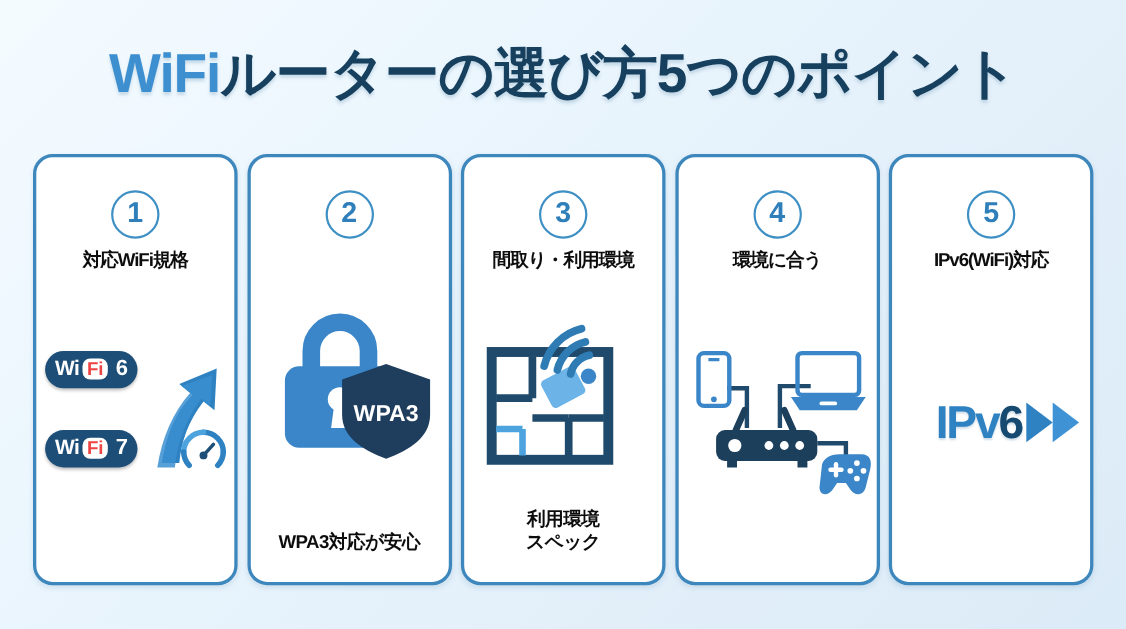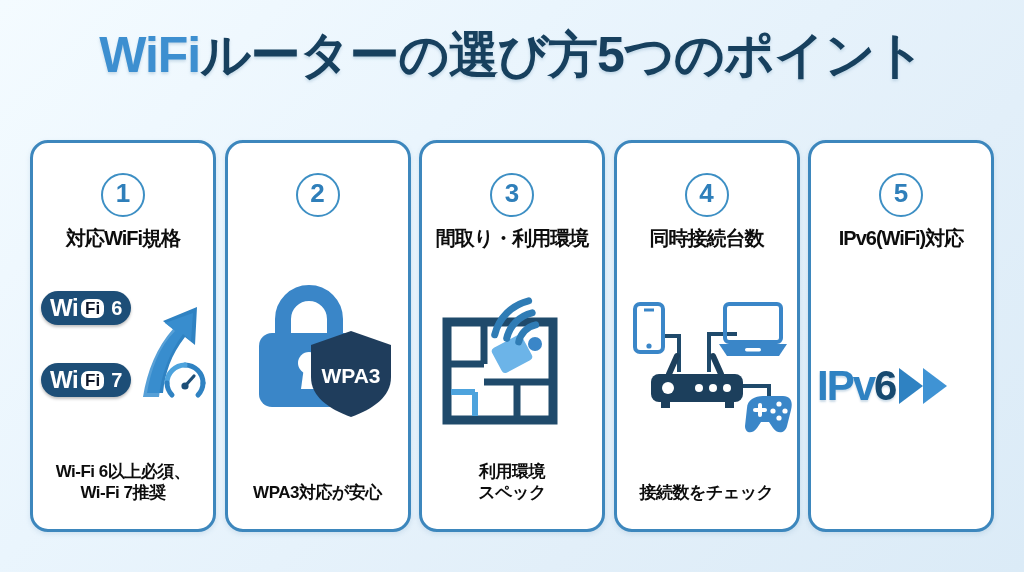--- a/index.html
+++ b/index.html
@@ -5,21 +5,21 @@
   html,body{margin:0;padding:0;}
   body{
     width:1024px;height:572px;overflow:hidden;
     font-family:"Liberation Sans","DejaVu Sans",sans-serif;
     background:linear-gradient(135deg,#f4fbff 0%,#eaf5fd 35%,#e2eff9 70%,#dbebf7 100%);
   }
   .page{position:relative;width:1024px;height:572px;box-sizing:border-box;}
 
   
   .title-wrap{
-    position:absolute;top:28px;left:0;width:1024px;text-align:center;
+    position:absolute;top:40px;left:0;width:1024px;text-align:center;
   }
   .title{
     font-size:50px;font-weight:bold;letter-spacing:-1px;
     line-height:1.1;white-space:nowrap;
     text-shadow:0 2px 3px rgba(120,160,190,.35);
   }
   .t-light{color:#3d8fd0;}
   .t-dark{color:#17405e;}
 
   
@@ -35,59 +35,59 @@
     padding:14px 6px 10px 6px;
     box-shadow:0 2px 5px rgba(90,140,180,.18);
   }
   .num{
     width:40px;height:40px;border-radius:50%;
     border:2.5px solid #3d8fc4;color:#2f7fba;
     font-size:26px;font-weight:bold;line-height:36px;text-align:center;
     margin-top:16px;
   }
   .card-title{
-    margin-top:8px;font-size:20px;font-weight:bold;color:#0d0d0d;
+    margin-top:8px;font-size:17px;font-weight:bold;color:#0d0d0d;
     letter-spacing:-1px;white-space:nowrap;text-align:right;
   }
   .art{
     flex:1;display:flex;align-items:center;justify-content:center;
     width:100%;
   }
   .caption{
     font-size:17px;font-weight:bold;color:#0d0d0d;text-align:center;
     line-height:1.25;letter-spacing:-.5px;padding-bottom:16px;
   }
 
   
   .c1{position:relative;width:176px;height:150px;}
   .wifi-badge{
     position:absolute;display:flex;align-items:center;
     background:#1d4e77;border-radius:17px;height:34px;padding:0 9px;
     box-shadow:0 2px 3px rgba(0,0,0,.25);
   }
-  .wifi-badge .wi{color:#fff;font-size:24px;font-weight:bold;letter-spacing:-.5px;}
+  .wifi-badge .wi{color:#fff;font-size:19px;font-weight:bold;letter-spacing:-.5px;}
   .wifi-badge .fi-box{
-    background:#fff;color:#0f172a;border-radius:7px;
+    background:#fff;color:#ef4444;border-radius:7px;
     font-size:17px;font-weight:bold;padding:1px 4px;margin:0 3px;line-height:1;text-align:center;
   }
   .wifi-badge .gen{color:#fff;font-size:20px;font-weight:bold;margin-left:4px;}
   .b6{left:2px;top:10px;}
   .b7{left:2px;top:82px;}
 
   
   .c2{position:relative;width:150px;height:140px;}
 
   
   .c3{position:relative;width:150px;height:140px;}
 
   
   .c4{position:relative;width:172px;height:145px;}
 
   
-  .c5{display:flex;align-items:center;justify-content:flex-start;width:176px;height:120px;}
+  .c5{display:flex;align-items:center;justify-content:flex-end;width:176px;height:120px;}
   .ipv6-txt{font-size:42px;font-weight:bold;color:#2f82c2;letter-spacing:-2px;
             text-shadow:0 2px 2px rgba(90,140,180,.3);}
   .ipv6-txt .six{color:#174a70;}
 </style>
 </head>
 <body>
 
 <div class="page">
 
   <div class="title-wrap">
@@ -124,24 +124,20 @@
             <span class="gen">6</span>
           </div>
 
           <div class="wifi-badge b7">
             <span class="wi">Wi</span>
             <span class="fi-box">Fi</span>
             <span class="gen">7</span>
           </div>
         </div>
       </div>
-      <div class="caption">
-        <div>Wi-Fi 6以上必須、</div>
-        <div>Wi-Fi 7推奨</div>
-      </div>
     </div>
 
     <div class="card">
       <div class="num">2</div>
       <div class="art">
         <div class="c2">
           <svg width="150" height="140" viewBox="0 0 150 140">
 
             <path d="M40 58 V40 A26 26 0 0 1 92 40 V58" stroke="#3a86c8" stroke-width="16" fill="none"></path>
 
@@ -187,21 +183,21 @@
         </div>
       </div>
       <div class="caption">
         <div>利用環境</div>
         <div>スペック</div>
       </div>
     </div>
 
     <div class="card">
       <div class="num">4</div>
-      <div class="card-title">同時接続台数</div>
+      <div class="card-title">環境に合う</div>
       <div class="art">
         <div class="c4">
           <svg width="172" height="145" viewBox="0 0 172 145">
 
             <path d="M40 42 H58 V78" stroke="#1f4a6b" stroke-width="4" fill="none"></path>
             <path d="M116 40 H88 V78" stroke="#1f4a6b" stroke-width="4" fill="none"></path>
             <path d="M122 92 H148 V116" stroke="#1f4a6b" stroke-width="4" fill="none"></path>
 
             <g>
               <rect x="14" y="10" width="28" height="48" rx="5" fill="none" stroke="#3a86c8" stroke-width="4"></rect>
@@ -232,23 +228,20 @@
               <rect x="132" y="114" width="14" height="4" rx="2" fill="#ffffff"></rect>
               <rect x="137" y="109" width="4" height="14" rx="2" fill="#ffffff"></rect>
               <circle cx="158" cy="110" r="2.6" fill="#ffffff"></circle>
               <circle cx="164" cy="117" r="2.6" fill="#ffffff"></circle>
               <circle cx="152" cy="117" r="2.6" fill="#ffffff"></circle>
               <circle cx="158" cy="124" r="2.6" fill="#ffffff"></circle>
             </g>
           </svg>
         </div>
       </div>
-      <div class="caption">
-        <div>接続数をチェック</div>
-      </div>
     </div>
 
     <div class="card">
       <div class="num">5</div>
       <div class="card-title">IPv6(WiFi)対応</div>
       <div class="art">
         <div class="c5">
           <span class="ipv6-txt"><span>IPv</span><span class="six">6</span></span>
           <svg width="54" height="44" viewBox="0 0 54 44" style="margin-left:2px;">
             <path d="M2 4 L26 22 L2 40 Z" fill="#2f82c2"></path>

